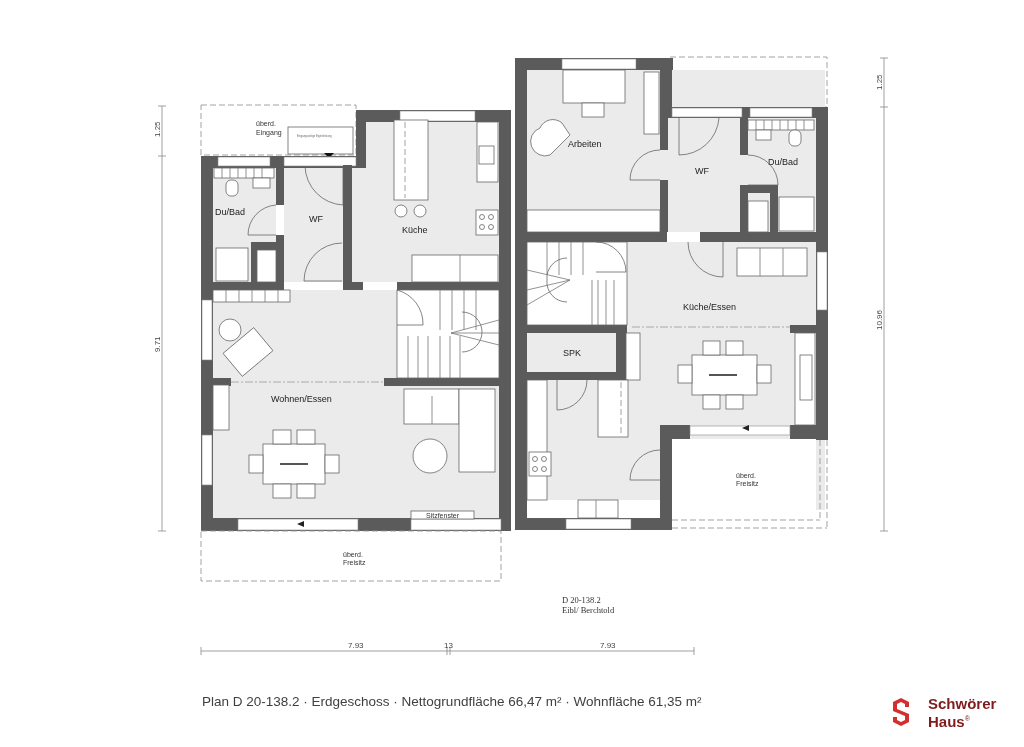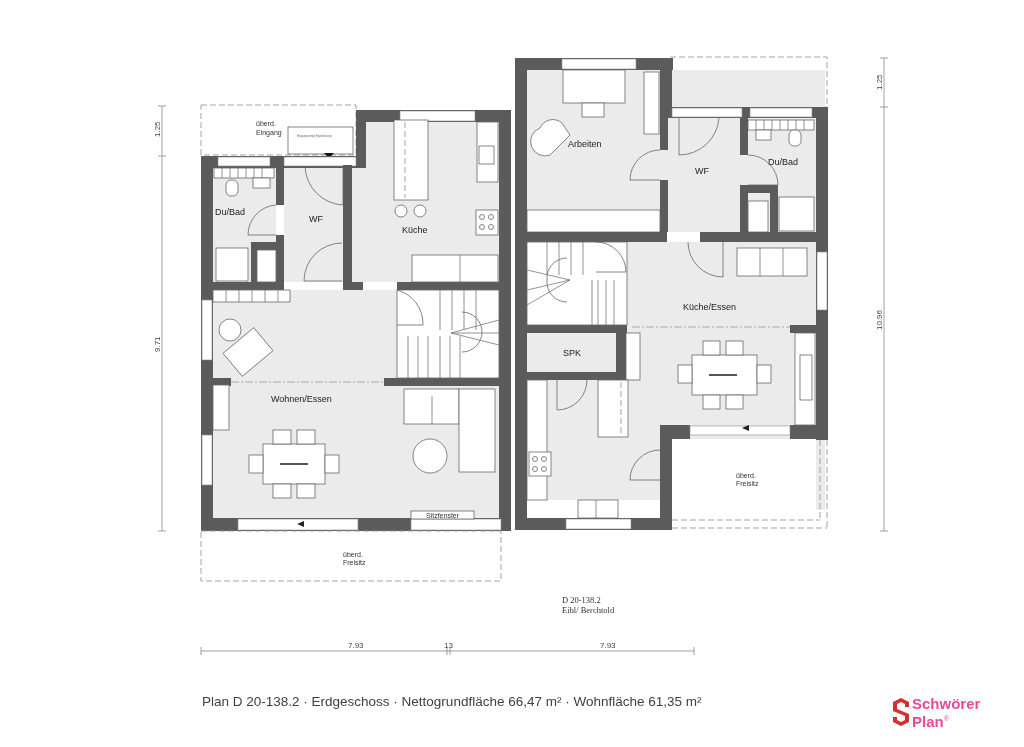--- a/index.html
+++ b/index.html
@@ -14,21 +14,21 @@
   .floor { fill: #ebebeb; }
   .line { stroke: #777; stroke-width: 0.8; fill: none; }
   .fur { stroke: #666; stroke-width: 0.8; fill: #fff; }
   .fur-n { stroke: #666; stroke-width: 0.8; fill: none; }
   .dash { stroke: #999; stroke-width: 0.9; fill: none; stroke-dasharray: 6 3; }
   .dashdot { stroke: #999; stroke-width: 0.8; fill: none; stroke-dasharray: 8 2 2 2; }
   .dimline { stroke: #888; stroke-width: 0.8; fill: none; }
   .window { fill: #fff; stroke: #888; stroke-width: 0.6; }
   #footer-title { position: absolute; left: 202px; top: 694px; font-size: 13.5px; color: #404040; white-space: nowrap; }
   #logo { position: absolute; left: 892px; top: 695px; width: 120px; height: 34px; }
-  #logo .word { position: absolute; left: 20px; font-weight: bold; font-size: 15px; color: #ec4899; line-height: 14px; }
+  #logo .word { position: absolute; left: 36px; font-weight: bold; font-size: 15px; color: #7f1d1d; line-height: 14px; }
 </style>
 </head>
 <body>
 
 <svg width="1024" height="747" viewBox="0 0 1024 747">
 
   <g>
 
     <rect class="dash" x="201" y="105" width="155" height="50"></rect>
     <rect class="fur" x="288" y="127" width="65" height="27"></rect>
@@ -331,14 +331,14 @@
   <text class="serif-note" x="562" y="613">Eibl/ Berchtold</text>
 </svg>
 
 <div id="footer-title">Plan  D 20-138.2 · Erdgeschoss · Nettogrundfläche 66,47 m² · Wohnfläche 61,35 m²</div>
 
 <div id="logo">
   <svg width="18" height="30" viewBox="0 0 18 30" style="position:absolute;left:0;top:2px;">
     <path d="M9,1 L17,5 L17,10 L13,10 L13,7 L9,5 L5,7 L5,12 L17,17 L17,25 L9,29 L1,25 L1,20 L5,20 L5,23 L9,25 L13,23 L13,19 L1,14 L1,5 Z" fill="#d32f2f"></path>
   </svg>
   <div class="word" style="top:2px;">Schwörer</div>
-  <div class="word" style="top:17px;"><span>Plan</span><sup style="font-size:7px;font-weight:normal;">®</sup></div>
+  <div class="word" style="top:17px;"><span>Haus</span><sup style="font-size:7px;font-weight:normal;">®</sup></div>
 </div>
 
 </body></html>

